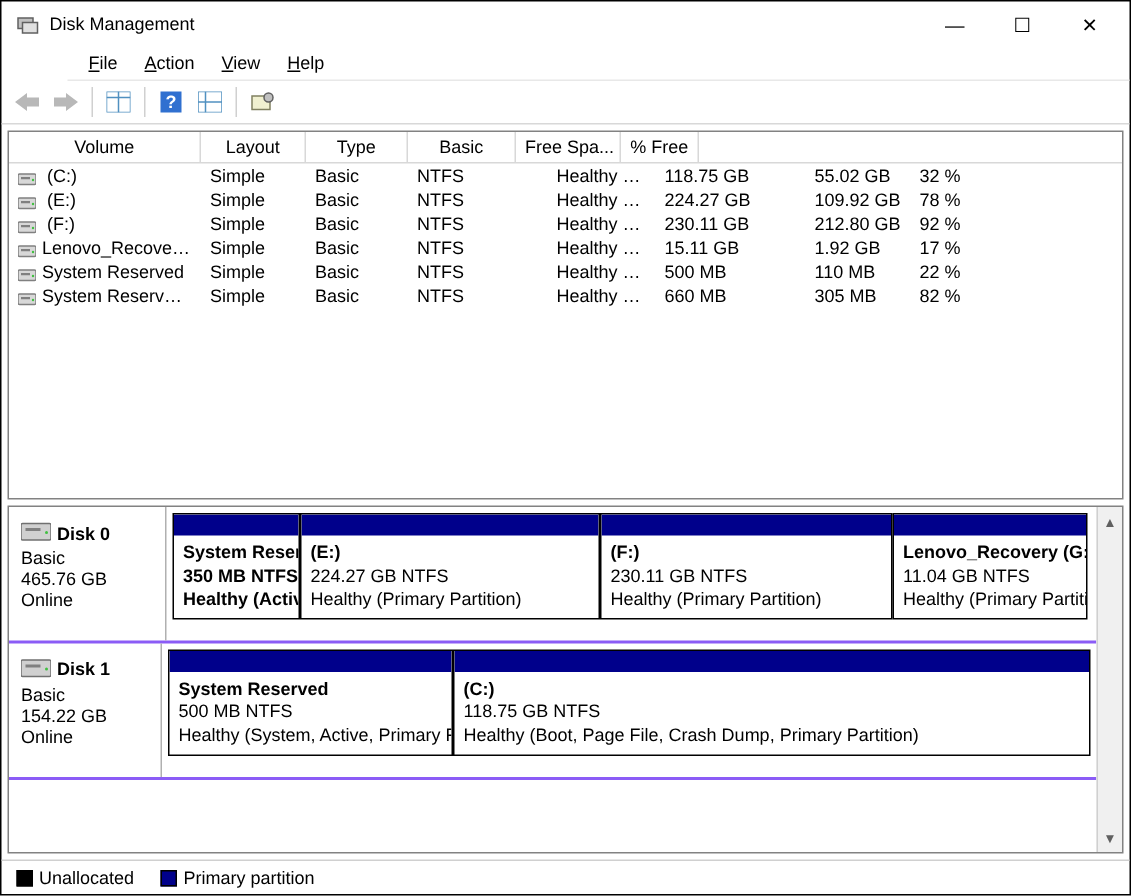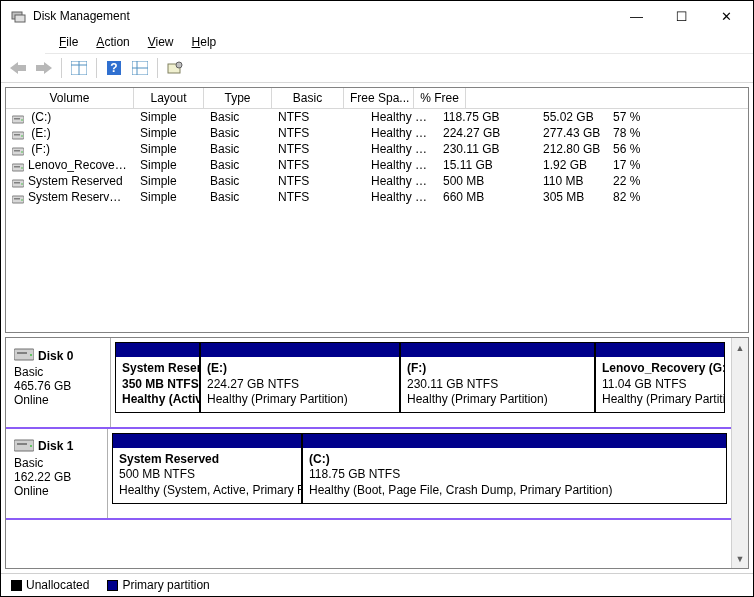--- a/index.html
+++ b/index.html
@@ -119,49 +119,49 @@
               <rect x="0" y="2" width="12" height="7" rx="1" fill="#d8d8d8" stroke="#808080"></rect>
               <rect x="2" y="4" width="6" height="1.5" fill="#808080"></rect>
               <circle cx="10" cy="6" r="0.8" fill="#40c040"></circle>
             </svg></span> (C:)</div>
         <div class="td" style="width:70px">Simple</div>
         <div class="td" style="width:68px">Basic</div>
         <div class="td" style="width:93px">NTFS</div>
         <div class="td" style="width:72px">Healthy (B...</div>
         <div class="td" style="width:100px">118.75 GB</div>
         <div class="td" style="width:70px">55.02 GB</div>
-        <div class="td" style="width:52px">57 %</div>
+        <div class="td" style="width:52px">32 %</div>
       </div>
       <div class="row">
         <div class="td" style="width:128px"><span class="vol-icon"><svg width="12" height="10" viewBox="0 0 12 10">
               <rect x="0" y="2" width="12" height="7" rx="1" fill="#d8d8d8" stroke="#808080"></rect>
               <rect x="2" y="4" width="6" height="1.5" fill="#808080"></rect>
               <circle cx="10" cy="6" r="0.8" fill="#40c040"></circle>
             </svg></span> (E:)</div>
         <div class="td" style="width:70px">Simple</div>
         <div class="td" style="width:68px">Basic</div>
         <div class="td" style="width:93px">NTFS</div>
         <div class="td" style="width:72px">Healthy (P...</div>
         <div class="td" style="width:100px">224.27 GB</div>
-        <div class="td" style="width:70px">277.43 GB</div>
+        <div class="td" style="width:70px">109.92 GB</div>
         <div class="td" style="width:52px">78 %</div>
       </div>
       <div class="row">
         <div class="td" style="width:128px"><span class="vol-icon"><svg width="12" height="10" viewBox="0 0 12 10">
               <rect x="0" y="2" width="12" height="7" rx="1" fill="#d8d8d8" stroke="#808080"></rect>
               <rect x="2" y="4" width="6" height="1.5" fill="#808080"></rect>
               <circle cx="10" cy="6" r="0.8" fill="#40c040"></circle>
             </svg></span> (F:)</div>
         <div class="td" style="width:70px">Simple</div>
         <div class="td" style="width:68px">Basic</div>
         <div class="td" style="width:93px">NTFS</div>
         <div class="td" style="width:72px">Healthy (P...</div>
         <div class="td" style="width:100px">230.11 GB</div>
         <div class="td" style="width:70px">212.80 GB</div>
-        <div class="td" style="width:52px">56 %</div>
+        <div class="td" style="width:52px">92 %</div>
       </div>
       <div class="row">
         <div class="td" style="width:128px"><span class="vol-icon"><svg width="12" height="10" viewBox="0 0 12 10">
               <rect x="0" y="2" width="12" height="7" rx="1" fill="#d8d8d8" stroke="#808080"></rect>
               <rect x="2" y="4" width="6" height="1.5" fill="#808080"></rect>
               <circle cx="10" cy="6" r="0.8" fill="#40c040"></circle>
             </svg></span>Lenovo_Recovery ...</div>
         <div class="td" style="width:70px">Simple</div>
         <div class="td" style="width:68px">Basic</div>
         <div class="td" style="width:93px">NTFS</div>
@@ -234,21 +234,21 @@
         </div>
       </div>
       <div class="disk-row">
         <div class="disk-info">
           <b><span><svg width="20" height="16" viewBox="0 0 20 16">
                 <rect x="0" y="3" width="20" height="11" rx="1" fill="#d0d0d0" stroke="#707070"></rect>
                 <rect x="3" y="6" width="10" height="2" fill="#808080"></rect>
                 <circle cx="17" cy="9" r="1" fill="#40c040"></circle>
               </svg></span>Disk 1</b>
           <div>Basic</div>
-          <div>162.22 GB</div>
+          <div>154.22 GB</div>
           <div>Online</div>
         </div>
         <div class="disk-parts">
           <div class="part" style="width: 190px;">
             <div class="bar"></div>
             <div class="body"><b>System Reserved</b><br>500 MB NTFS<br>Healthy (System, Active, Primary F</div>
           </div>
           <div class="part" style="width: 425px;">
             <div class="bar"></div>
             <div class="body"><b>(C:)</b><br>118.75 GB NTFS<br>Healthy (Boot, Page File, Crash Dump, Primary Partition)</div>

